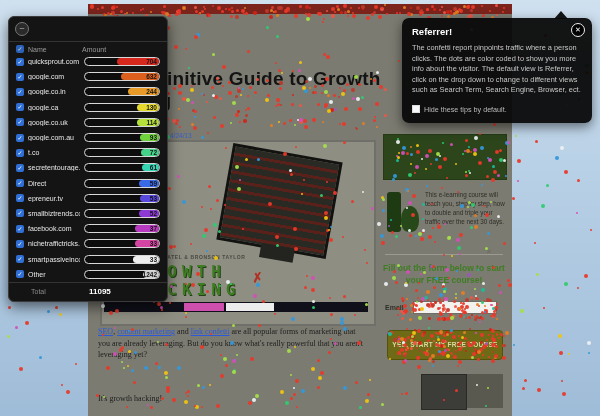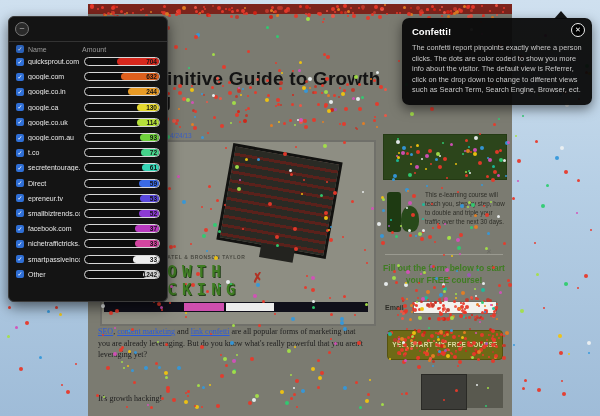--- a/index.html
+++ b/index.html
@@ -1339,21 +1339,29 @@
           </span>
         </div>
         <div class="prow">
           <span class="cb">✓</span>
           <span class="plabel">Other</span>
           <span class="pbar">
             <span class="pfill" style="width: 22%; background: rgb(207, 207, 207);">1242</span>
           </span>
         </div>
       </div>
+    <div class="panel-footer">
+      <span class="total-label">Total</span>
+      <span class="total-value">11095</span>
+    </div>
   </div>
 
   <div class="tooltip">
     <div class="tt-close">✕</div>
-    <div class="tt-title">Confetti!</div>
-    <div class="tt-body">The confetti report pinpoints exactly where a person clicks. The dots are color coded to show you more info about the visitor. The default view is Referrer, click on the drop down to change to different views such as Search Term, Search Engine, Browser, ect.</div>
+    <div class="tt-title">Referrer!</div>
+    <div class="tt-body">The confetti report pinpoints traffic where a person clicks. The dots are color coded to show you more info about the visitor. The default view is Referrer, click on the drop down to change to different views such as Search Term, Search Engine, Browser, ect.</div>
+    <div class="tt-tip">
+      <span class="tt-checkbox"></span>
+      <span class="tt-tip-label">Hide these tips by default.</span>
+    </div>
   </div>
 
 </div>
 
 </body></html>

